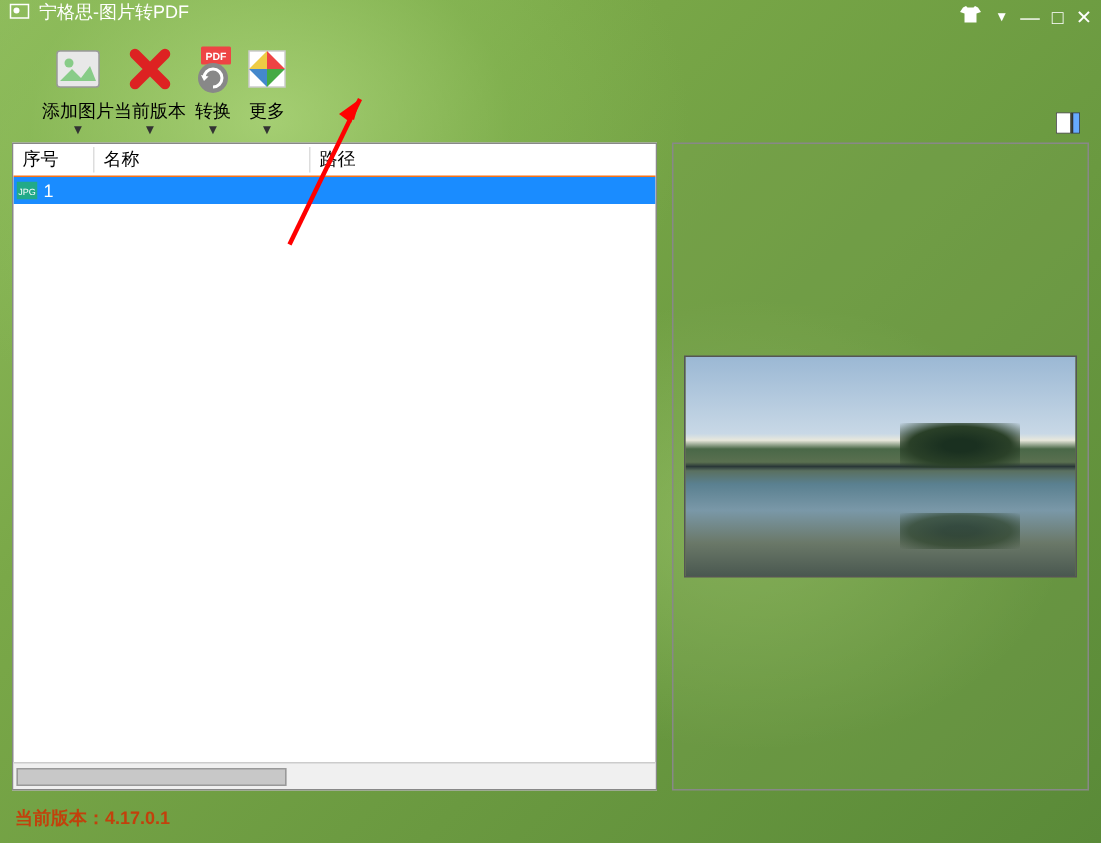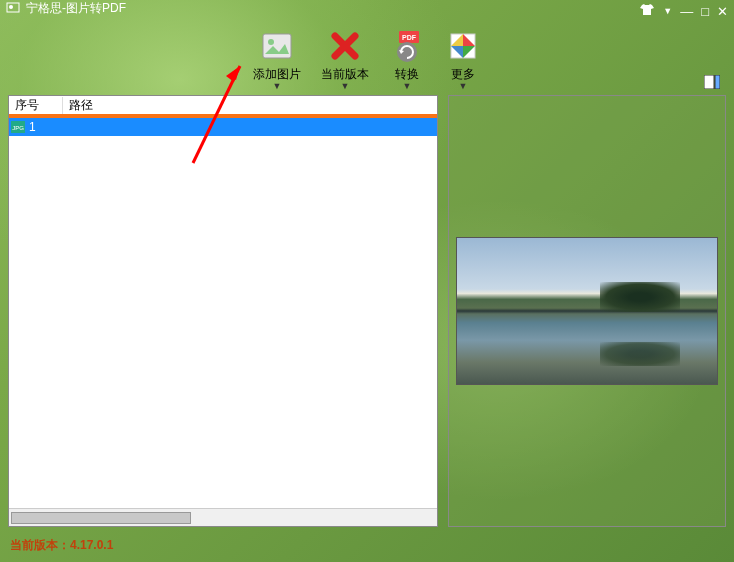--- a/index.html
+++ b/index.html
@@ -3,28 +3,28 @@
 <meta charset="utf-8">
 <style>
 * { margin: 0; padding: 0; box-sizing: border-box; font-family: "Microsoft YaHei", sans-serif; }
 body { width: 734px; height: 562px; background: linear-gradient(135deg, #8fbb5c 0%, #7aa848 30%, #5a8a38 100%); position: relative; overflow: hidden; }
 .leaf-bg { position: absolute; inset: 0; background: radial-gradient(ellipse 400px 300px at 180px 80px, rgba(180,220,130,0.7) 0%, rgba(140,190,90,0.4) 40%, transparent 70%), radial-gradient(ellipse 350px 250px at 500px 350px, rgba(170,210,120,0.5) 0%, transparent 60%); }
 .titlebar { position: relative; height: 22px; display: flex; padding: 0 6px; color: #fff; font-size: 12px; z-index: 10; }
 .titlebar-icon { width: 14px; height: 14px; margin-right: 6px; display: inline-flex; align-items: center; justify-content: center; }
 .titlebar-spacer { flex: 1; }
 .titlebar-controls { display: flex; gap: 8px; align-items: center; }
 .titlebar-controls span { cursor: pointer; font-size: 13px; }
-.toolbar { position: relative; display: flex; gap: 20px; padding: 6px 16px 4px; z-index: 10; justify-content: center; }
+.toolbar { position: relative; display: flex; padding: 6px 28px 4px; z-index: 10; }
 .toolbar-btn { display: flex; flex-direction: column; align-items: center; cursor: pointer; color: #000; font-size: 12px; }
 .toolbar-icon { width: 36px; height: 36px; display: flex; align-items: center; justify-content: center; margin-bottom: 2px; }
 .toolbar-arrow { font-size: 9px; color: #333; margin-top: -2px; }
 .panel-btn { position: absolute; right: 14px; bottom: 6px; width: 16px; height: 14px; }
 .content { position: relative; display: flex; gap: 10px; padding: 0 8px 8px; height: 440px; z-index: 10; }
 .list-panel { background: #fff; border: 1px solid #888; width: 430px; display: flex; flex-direction: column; }
-.list-header { display: flex; background: #fff; border-bottom: 4px solid #f97316; font-size: 12px; height: 22px; align-items: center; }
+.list-header { display: flex; background: #fff; border-bottom: 1px solid #f97316; font-size: 12px; height: 22px; align-items: center; }
 .col-num { width: 54px; padding-left: 6px; border-right: 1px solid #ddd; }
 .col-name { width: 144px; padding-left: 6px; border-right: 1px solid #ddd; }
 .col-path { flex: 1; padding-left: 6px; }
 .list-body { flex: 1; overflow: hidden; font-size: 12px; }
 .list-row { display: flex; height: 18px; align-items: center; }
 .list-row.selected { background: #1a8cff; color: #fff; }
 .file-icon { width: 14px; height: 12px; margin: 0 2px; }
 .scrollbar-h { height: 18px; background: #f0f0f0; border-top: 1px solid #ccc; display: flex; align-items: center; padding: 2px; }
 .scrollbar-thumb { width: 180px; height: 12px; background: #c8c8c8; border: 1px solid #999; }
 .preview-panel { border: 1px solid #888; flex: 1; display: flex; align-items: center; justify-content: center; background: rgba(120,160,80,0.3); }
@@ -110,20 +110,21 @@
         <rect x="0" y="0" width="10" height="14" fill="#fff" stroke="#333"></rect>
         <rect x="11" y="0" width="5" height="14" fill="#6af" stroke="#333"></rect>
       </svg>
   </div>
 </div>
 
 <div class="content">
   <div class="list-panel">
     <div class="list-header">
       <div class="col-num">序号</div>
+      <div class="col-name">名称</div>
       <div class="col-path">路径</div>
     </div>
     <div class="list-body">
       <div class="list-row selected">
         <span class="file-icon">
           <svg width="14" height="12" viewBox="0 0 14 12">
               <rect width="14" height="12" fill="#2a8"></rect>
               <text x="7" y="9" font-size="6" fill="#fff" text-anchor="middle">JPG</text>
             </svg>
         </span>

